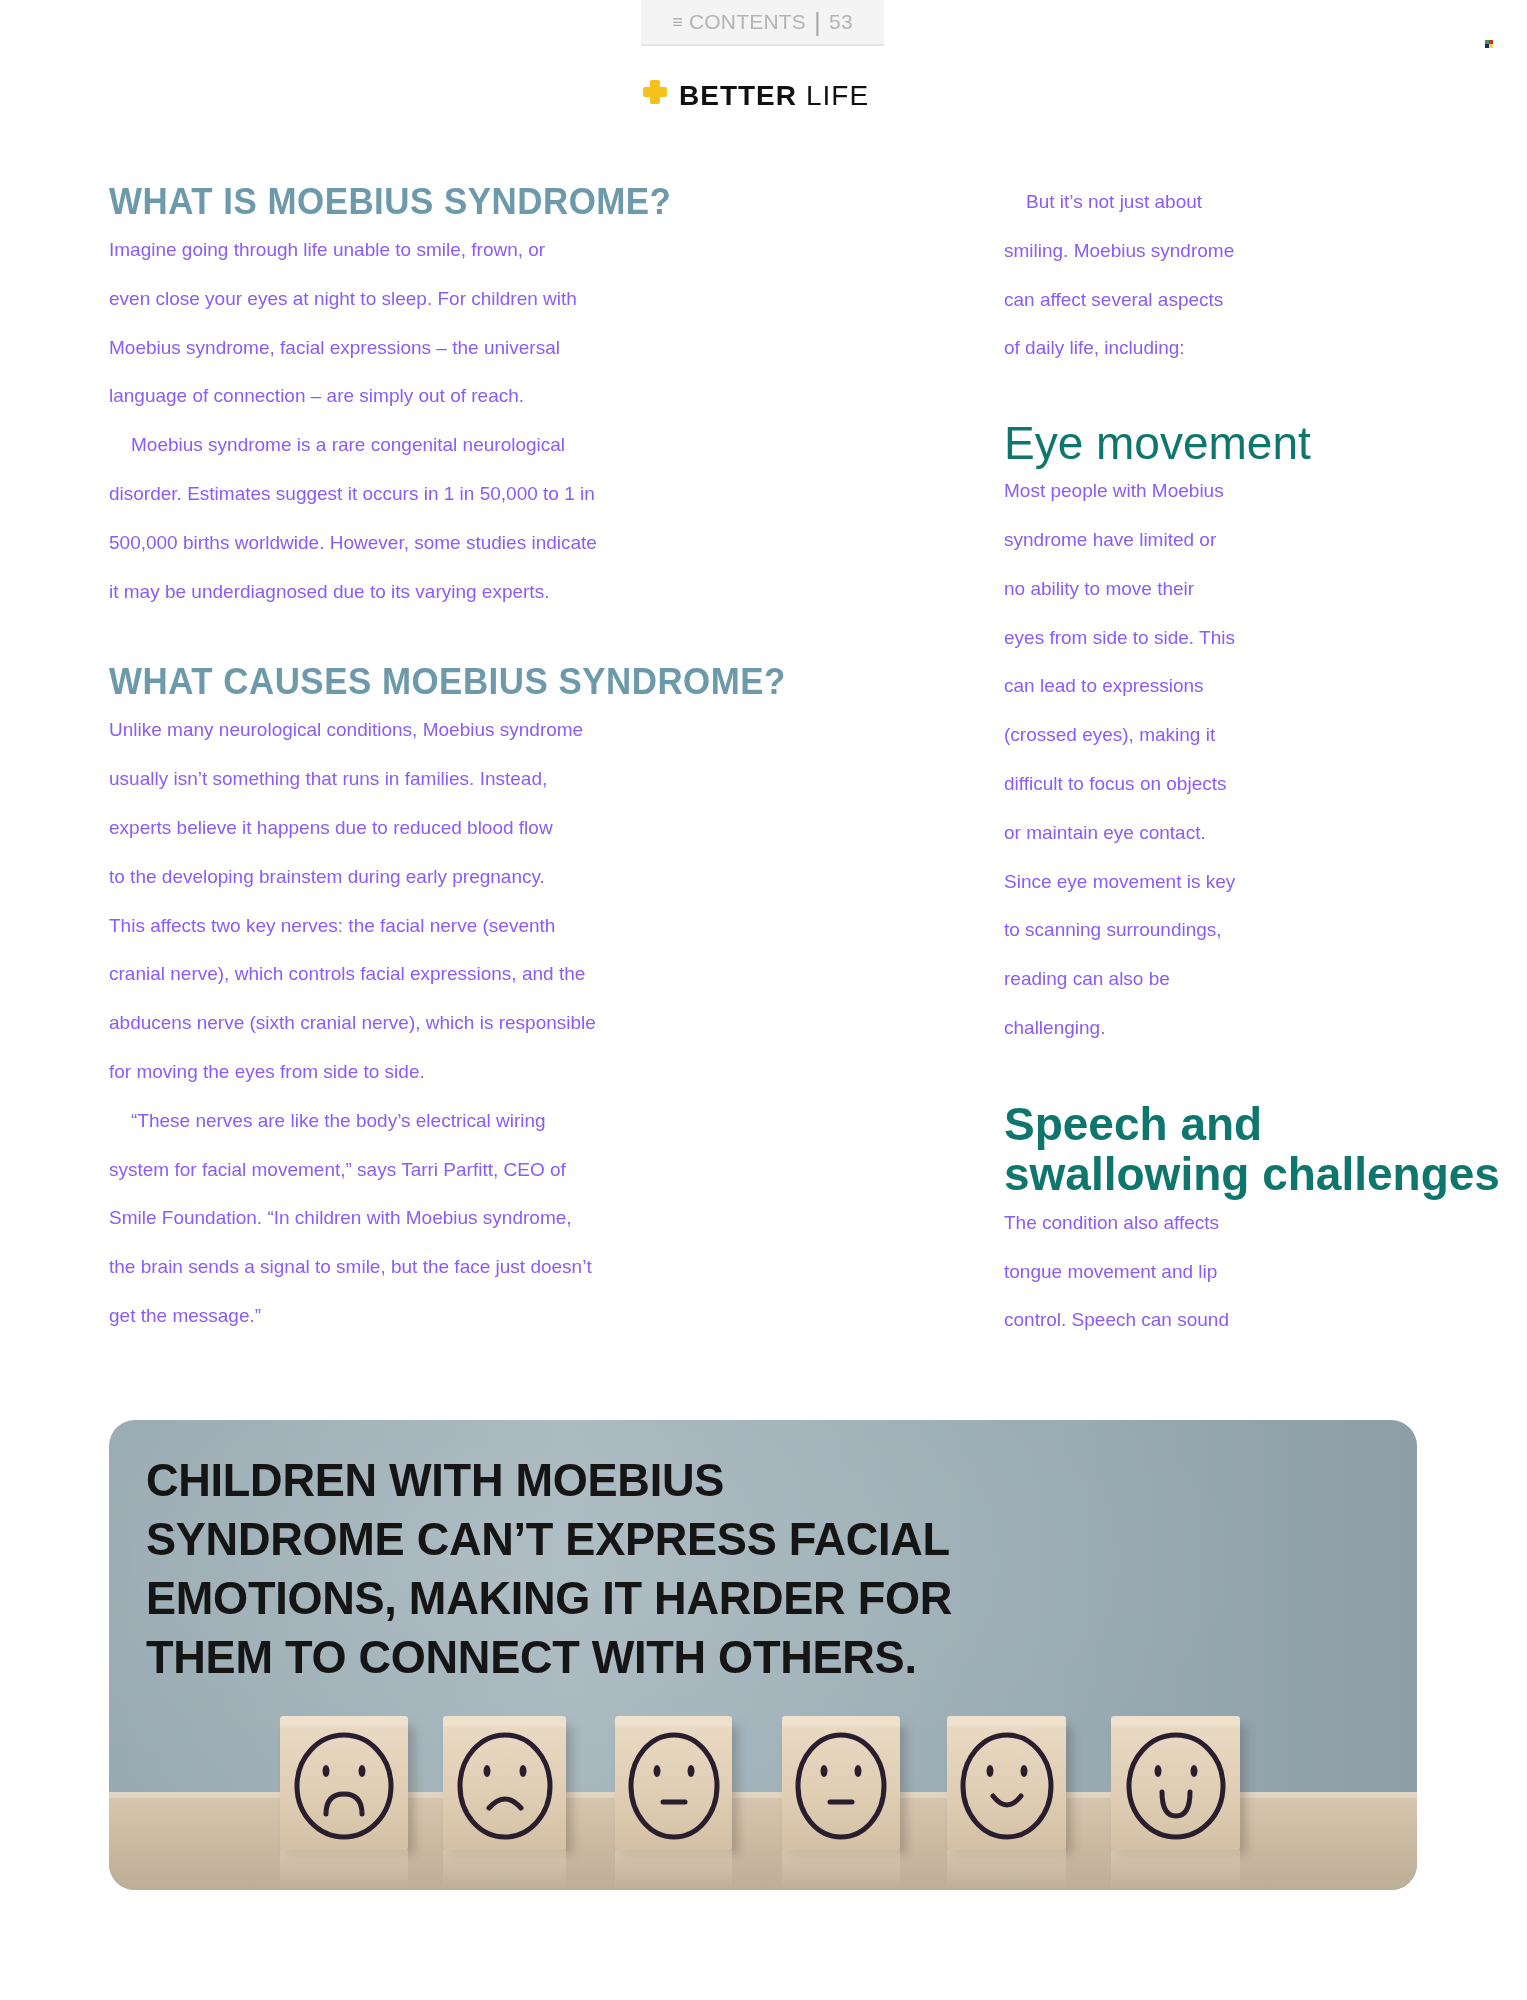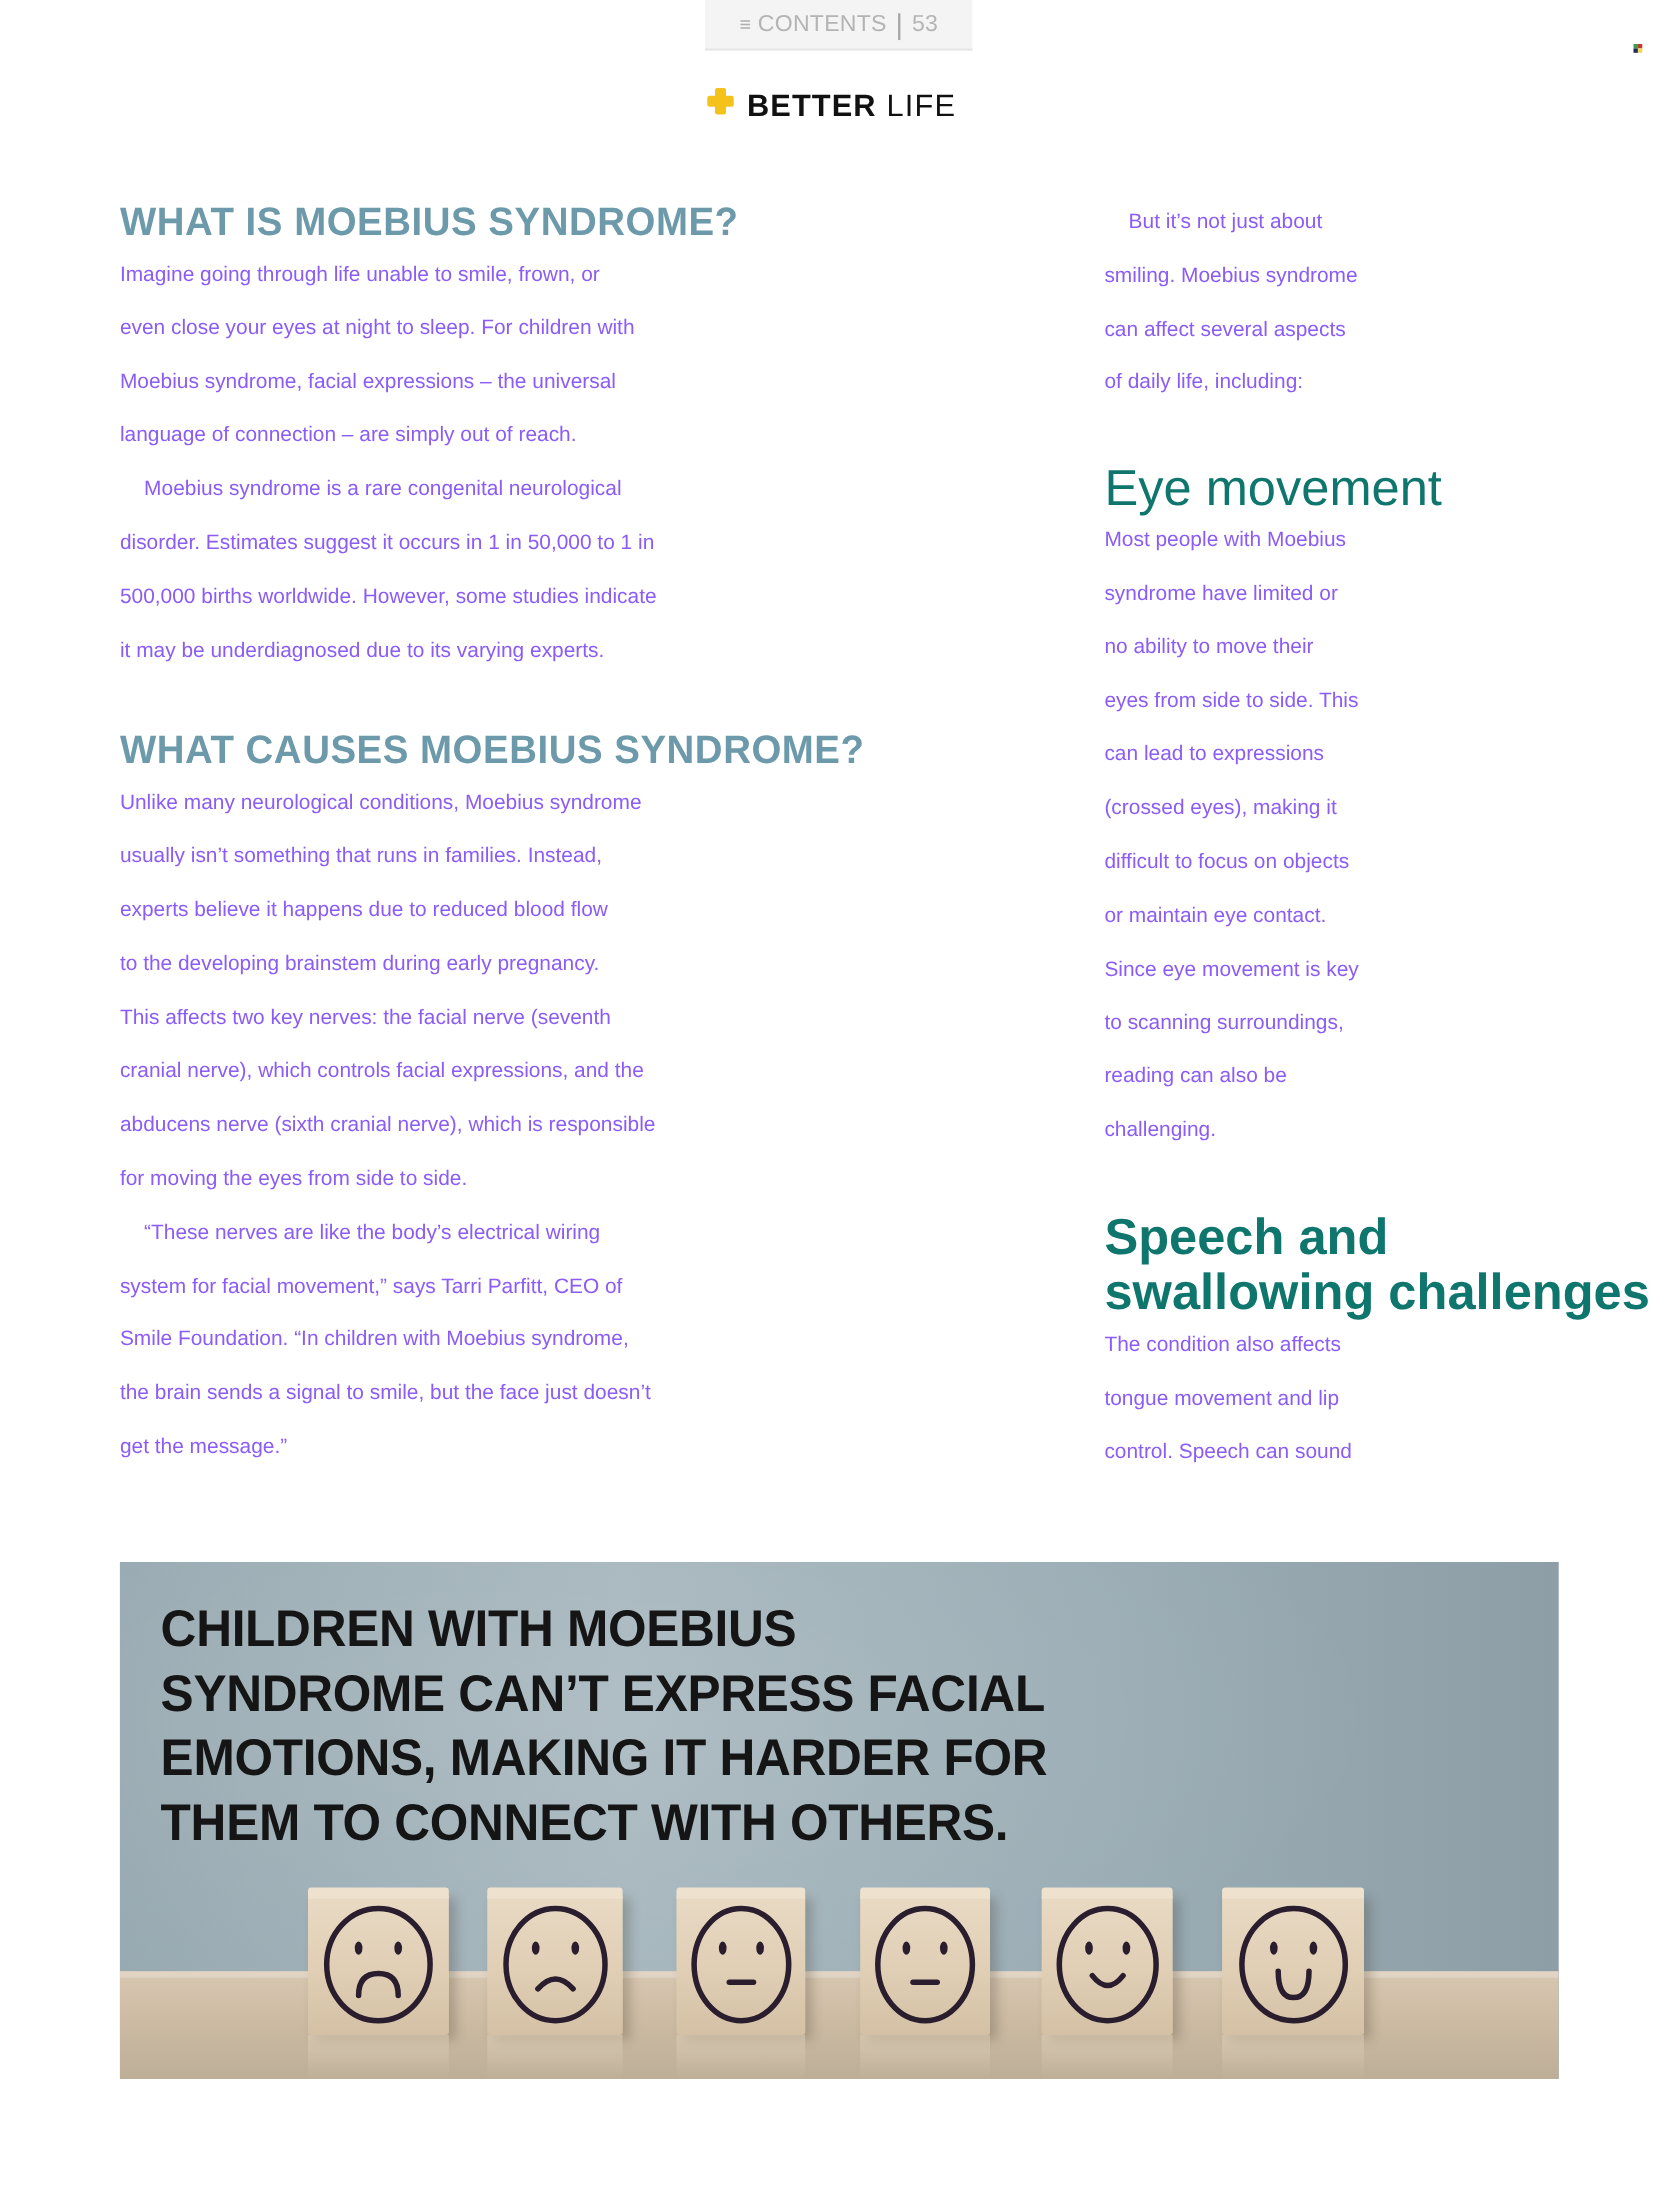--- a/index.html
+++ b/index.html
@@ -45,20 +45,21 @@
     .gap-a { height: 42px; }
 
     .h-light {
       font-family: "Liberation Sans", sans-serif; color: #0f766e; font-size: 46px; line-height: 48px; font-weight: normal;
     }
     .h-light.two { line-height: 50px; font-weight: bold; }
 
     .banner {
       position: absolute; left: 109px; top: 1420px; width: 1308px; height: 470px; overflow: hidden;
       background: linear-gradient(90deg, #97a9b1 0%, #a7b7be 35%, #9aacb4 70%, #8d9ea6 100%);
+      border-radius: 26px;
     }
     .banner .wall-shade { position: absolute; inset: 0; background: radial-gradient(ellipse at 30% 30%, rgba(255,255,255,0.10), rgba(0,0,0,0) 60%); }
     .banner .table {
       position: absolute; left: 0; top: 372px; width: 100%; height: 98px;
       background: linear-gradient(180deg, #d8c7b1 0%, #cdbba3 45%, #bdae98 100%);
     }
     .banner .table::after { content: ""; position: absolute; left: 0; right: 0; top: 0; height: 6px; background: rgba(255,255,255,0.25); }
     .banner-quote {
       position: absolute; left: 37px; top: 30px; width: 900px;
       font-family: "Liberation Sans", sans-serif; font-weight: bold; font-size: 47px; line-height: 59px; color: #151515;

